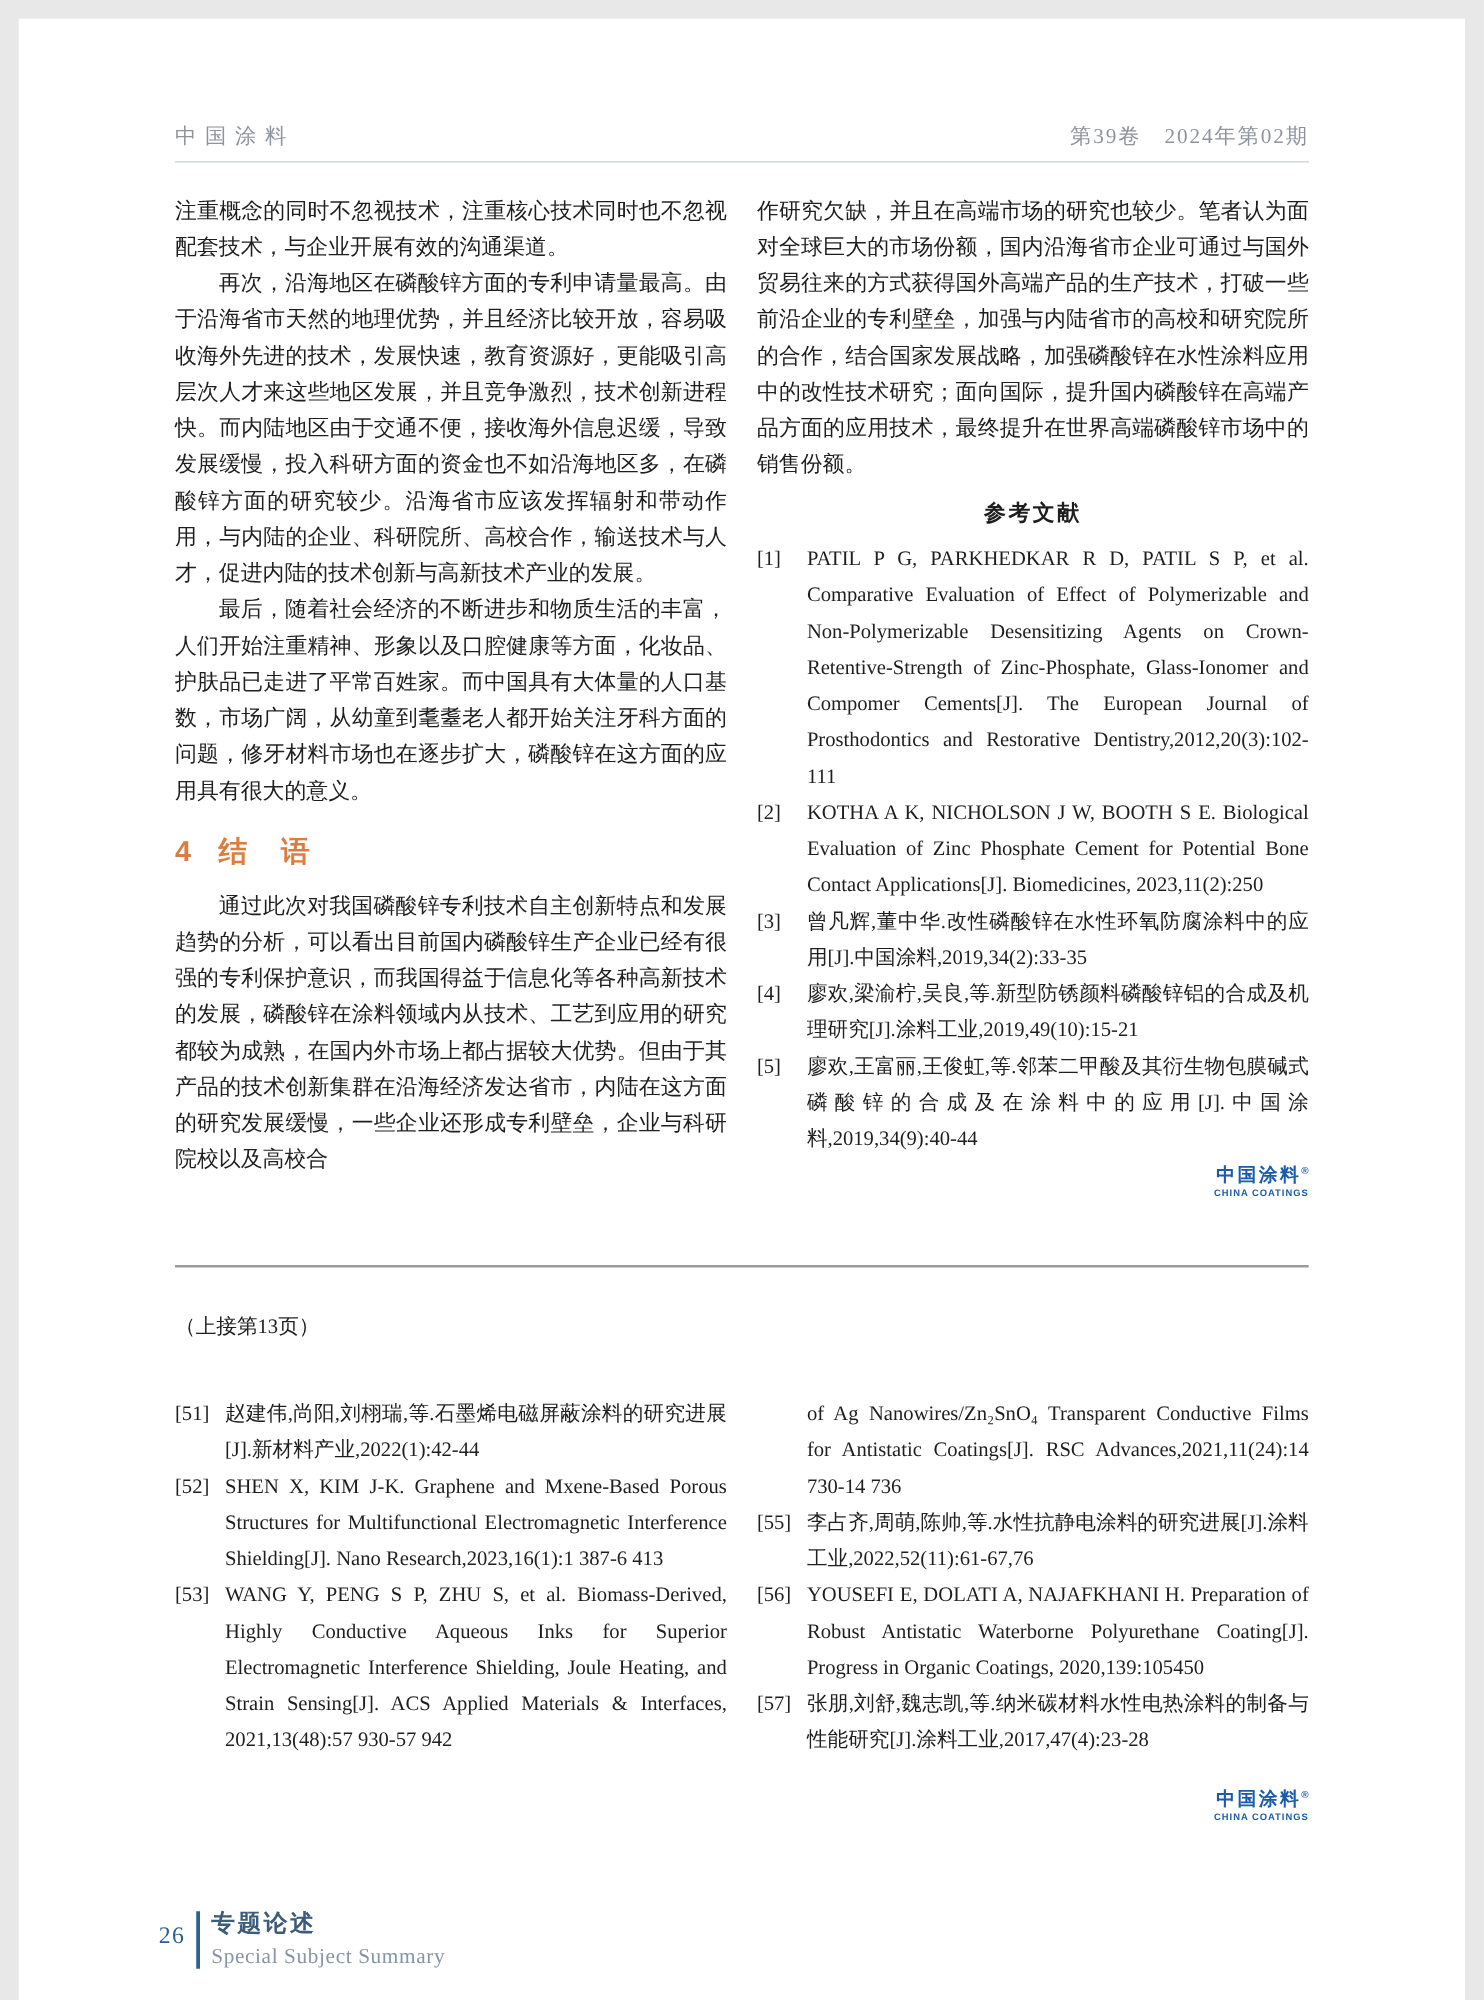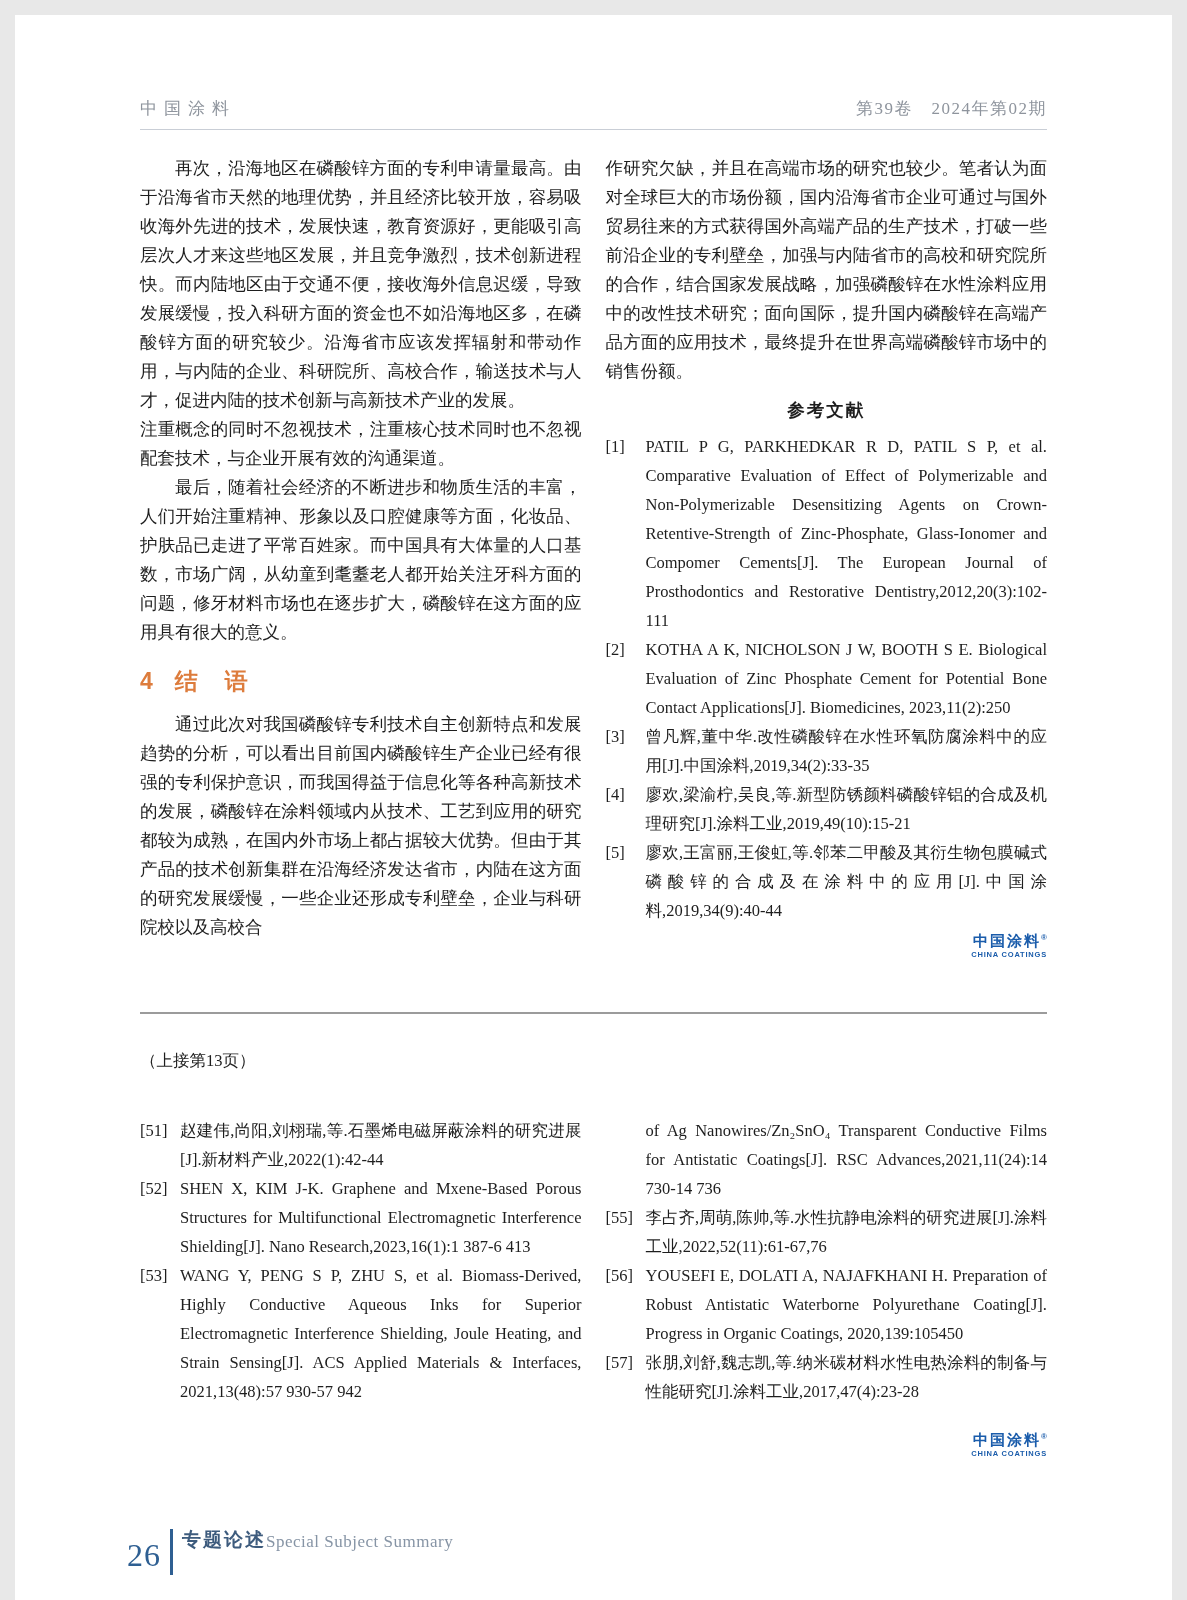--- a/index.html
+++ b/index.html
@@ -78,25 +78,25 @@
   .section-divider { border-top:2px solid #9b9b9b; margin-top:12px; }
   .continued-note { margin-top:36px; font-size:16.5px; }
   .content-bottom { margin-top:44px; }
 
   
   .page-footer {
     position:absolute; left:112px; bottom:40px;
     display:flex; align-items:flex-start;
   }
   .page-num {
-    font-size:32px; color:#2e5f92; line-height:1;
+    font-size:19px; color:#2e5f92; line-height:1;
     margin-top:10px; margin-right:9px; letter-spacing:1px;
   }
   .footer-bar { width:3px; height:46px; background:#2e5f92; margin-right:9px; }
-  .footer-col { display:flex; flex-direction:row; }
+  .footer-col { display:flex; flex-direction:column; }
   .footer-cn {
     font-family:"Liberation Sans","DejaVu Sans",sans-serif;
     font-weight:bold; font-size:19px; color:#3d5b7d; letter-spacing:2px;
     line-height:1.2;
   }
   .footer-en { font-size:17px; color:#8694a5; margin-top:3px; letter-spacing:0.5px; }
 </style>
 </head>
 <body>
 
@@ -104,22 +104,22 @@
   <div class="margin-box">
 
     <div class="page-header">
       <span class="journal-name">中国涂料</span>
       <span class="issue-info">第39卷　2024年第02期</span>
     </div>
 
     <div class="two-col content-top">
 
       <div class="col">
+        <p class="para">注重概念的同时不忽视技术，注重核心技术同时也不忽视配套技术，与企业开展有效的沟通渠道。</p>
         <p class="para indent">再次，沿海地区在磷酸锌方面的专利申请量最高。由于沿海省市天然的地理优势，并且经济比较开放，容易吸收海外先进的技术，发展快速，教育资源好，更能吸引高层次人才来这些地区发展，并且竞争激烈，技术创新进程快。而内陆地区由于交通不便，接收海外信息迟缓，导致发展缓慢，投入科研方面的资金也不如沿海地区多，在磷酸锌方面的研究较少。沿海省市应该发挥辐射和带动作用，与内陆的企业、科研院所、高校合作，输送技术与人才，促进内陆的技术创新与高新技术产业的发展。</p>
-        <p class="para">注重概念的同时不忽视技术，注重核心技术同时也不忽视配套技术，与企业开展有效的沟通渠道。</p>
         <p class="para indent">最后，随着社会经济的不断进步和物质生活的丰富，人们开始注重精神、形象以及口腔健康等方面，化妆品、护肤品已走进了平常百姓家。而中国具有大体量的人口基数，市场广阔，从幼童到耄耋老人都开始关注牙科方面的问题，修牙材料市场也在逐步扩大，磷酸锌在这方面的应用具有很大的意义。</p>
 
         <div class="section-heading">
           <span class="heading-num">4</span><span class="heading-title">结　语</span>
         </div>
 
         <p class="para indent">通过此次对我国磷酸锌专利技术自主创新特点和发展趋势的分析，可以看出目前国内磷酸锌生产企业已经有很强的专利保护意识，而我国得益于信息化等各种高新技术的发展，磷酸锌在涂料领域内从技术、工艺到应用的研究都较为成熟，在国内外市场上都占据较大优势。但由于其产品的技术创新集群在沿海经济发达省市，内陆在这方面的研究发展缓慢，一些企业还形成专利壁垒，企业与科研院校以及高校合</p>
       </div>
 
       <div class="col">

